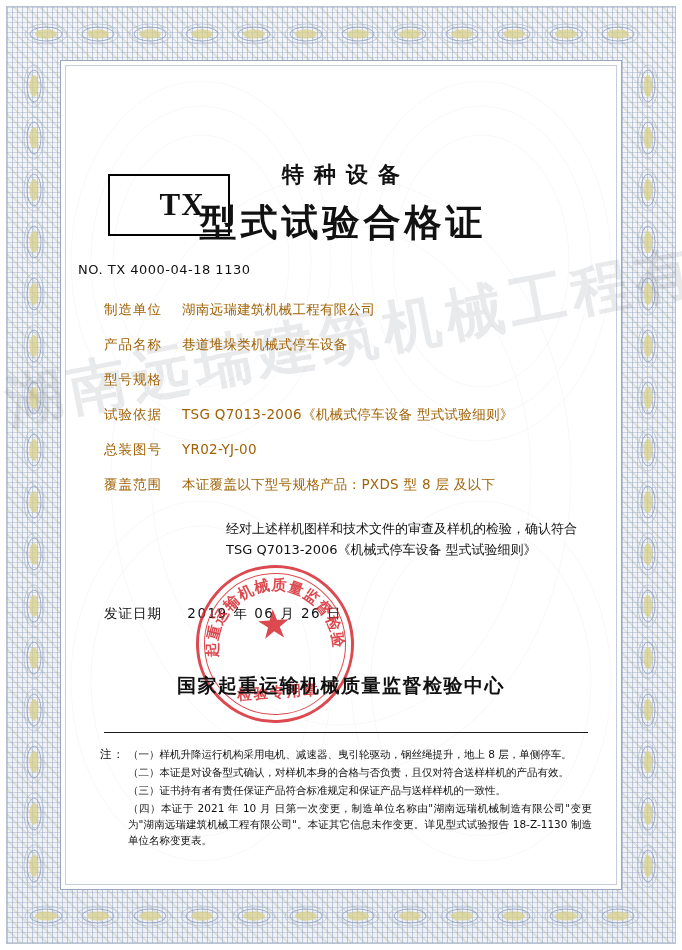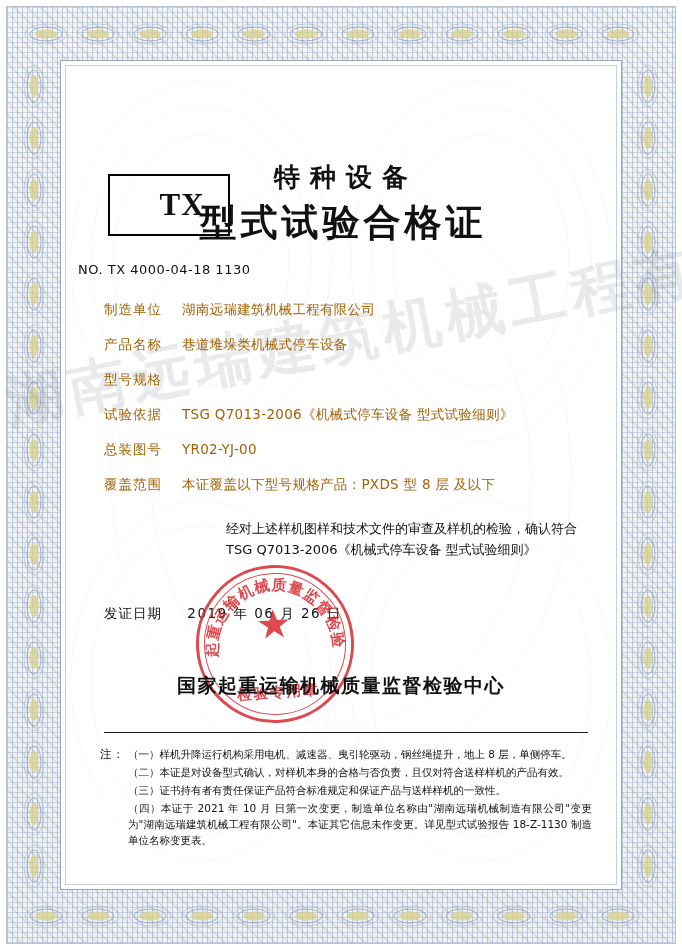--- a/index.html
+++ b/index.html
@@ -120,21 +120,21 @@
     letter-spacing: 1px;
     padding-left: 26px;
   }
 
   .title-1 {
     position: absolute;
     left: 0;
     top: 82px;
     width: 526px;
     text-align: center;
-    font-size: 26px;
+    font-size: 22px;
     letter-spacing: 10px;
     font-weight: 700;
     color: #111;
     text-indent: 10px;
   }
   .title-2 {
     position: absolute;
     left: 0;
     top: 120px;
     width: 526px;

